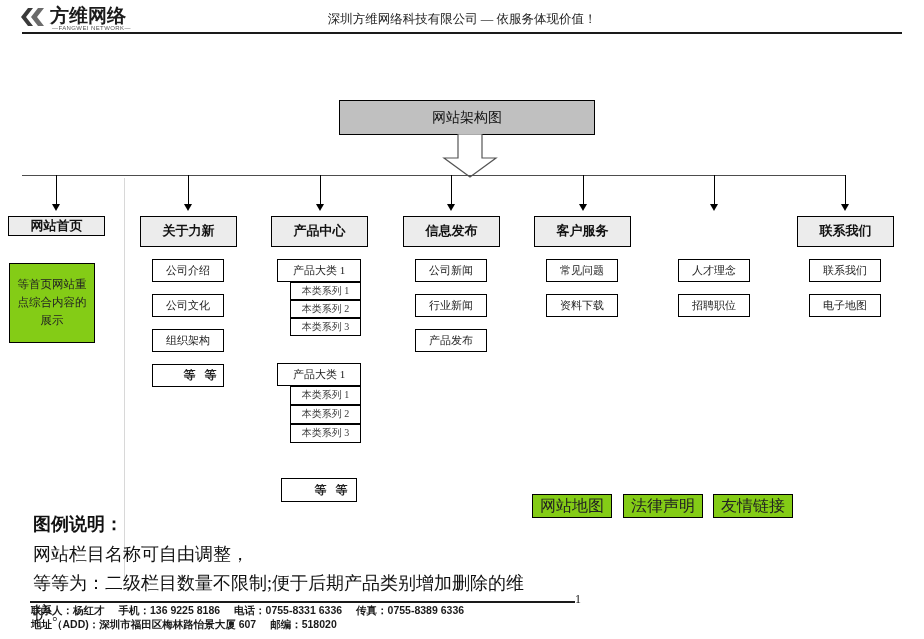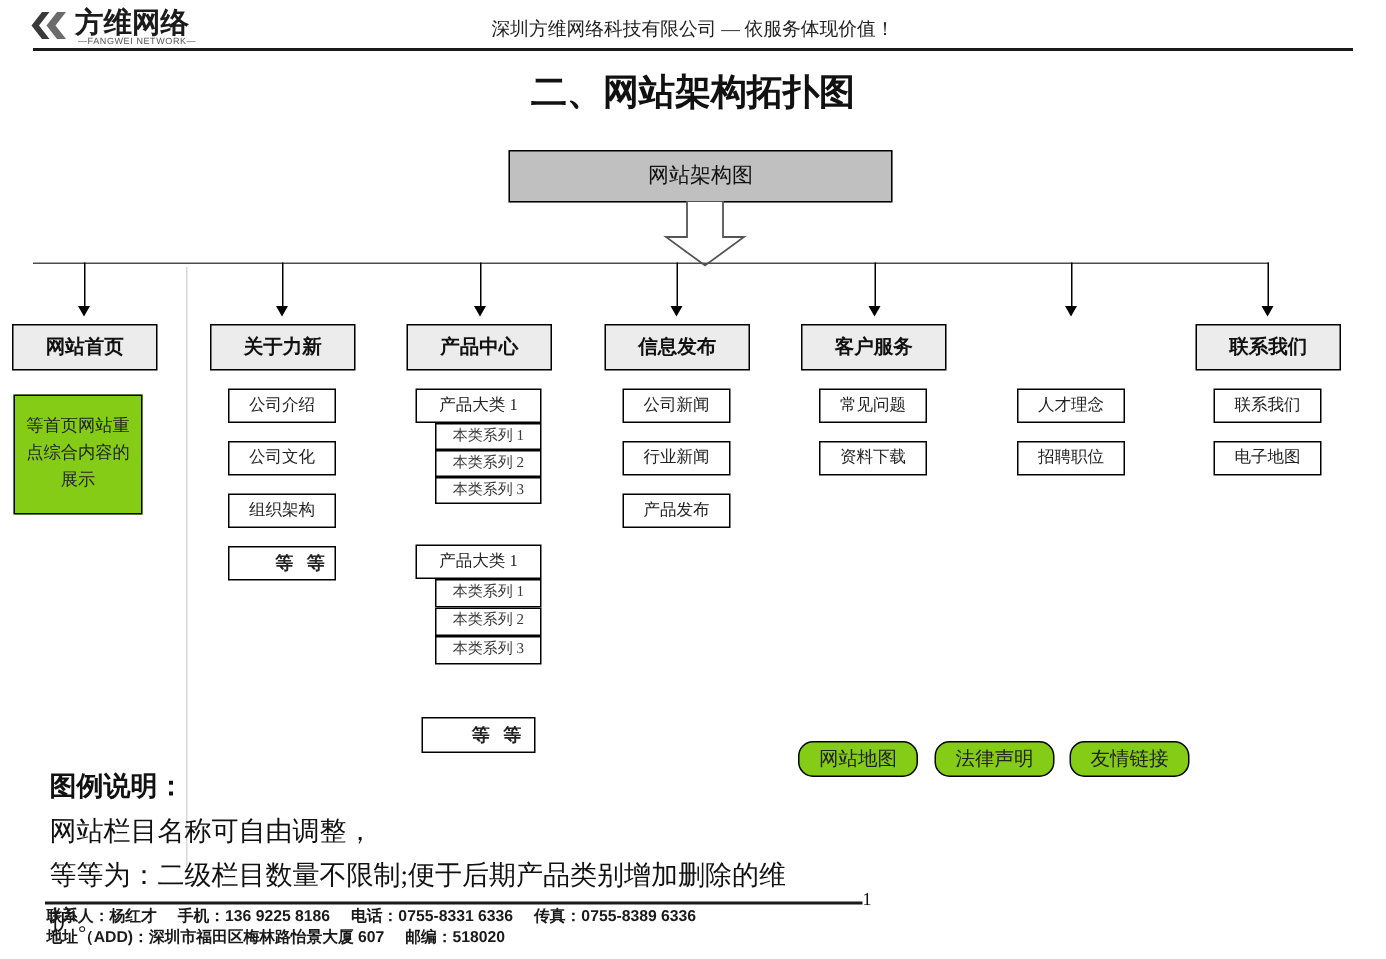--- a/index.html
+++ b/index.html
@@ -33,21 +33,21 @@
   .box{position:absolute;box-sizing:border-box;border:1px solid #000;background:#84cc16;
     display:flex;align-items:center;justify-content:center;
     font-family:"Liberation Serif","DejaVu Serif",serif;font-size:11.5px;color:#222;
     text-align:center;line-height:1.25;}
   .root-box{background:#c0c0c0;border:1px solid #000;font-size:14px;color:#111;}
   .lvl1{background:#ececec;border:1px solid #000;font-size:13px;font-weight:bold;color:#111;}
   .lvl2{background:#fff;font-size:11px;}
   .lvl3{background:#fff;font-size:10px;color:#3a3a3a;}
   .dengdeng{font-weight:bold;font-size:12px;letter-spacing:3px;padding-left:27px;}
   .note-box{font-size:11.5px;line-height:1.55;padding:4px 6px;text-align:center;}
-  .foot-box{font-size:13px;border-radius:10px;}
+  .foot-box{font-size:16px;}
 
   
   .hline{position:absolute;background:#4d4d4d;height:1px;}
   .vline-blk{position:absolute;background:#000;width:1px;}
   .arrow-dn{position:absolute;width:0;height:0;border-left:4px solid transparent;
     border-right:4px solid transparent;border-top:7px solid #000;}
   .faint-v{position:absolute;width:1px;background:#d8d8d8;}
 
   
   .blockarrow{position:absolute;left:440px;top:134px;width:60px;height:44px;}
@@ -78,21 +78,20 @@
         <polygon points="1,11 8,2 13,2 6,11 13,20 8,20" fill="#3a3a3a"></polygon>
         <polygon points="11,11 18,2 24,2 17,11 24,20 18,20" fill="#6b6b6b"></polygon>
       </svg>
       <div class="logo-cn">方维网络</div>
       <div class="logo-en">—FANGWEI NETWORK—</div>
     </div>
     <div class="hdr-co">深圳方维网络科技有限公司 —  依服务体现价值！</div>
     <div class="hdr-rule"></div>
   </div>
 
-  <div class="title">二、网站架构拓扑图</div>
 
   <div class="box root-box" style="left:339px;top:100px;width:256px;height:35px;">网站架构图</div>
 
   <svg class="blockarrow" viewBox="0 0 60 44">
     <polygon points="18,0 42,0 42,24 56,24 30,43 4,24 18,24" fill="#ffffff" stroke="#555555" stroke-width="1.2"></polygon>
   </svg>
 
   <div class="hline" style="left:22px;top:175px;width:824px;"></div>
 
   <div class="vline-blk" style="left:56px;top:175px;height:30px;"></div>
@@ -111,21 +110,21 @@
   <div class="arrow-dn" style="left:579px;top:204px;"></div>
 
   <div class="vline-blk" style="left:714px;top:175px;height:30px;"></div>
   <div class="arrow-dn" style="left:710px;top:204px;"></div>
 
   <div class="vline-blk" style="left:845px;top:175px;height:30px;"></div>
   <div class="arrow-dn" style="left:841px;top:204px;"></div>
 
   <div class="faint-v" style="left:124px;top:178px;height:400px;"></div>
 
-  <div class="box lvl1" style="left:8px;top:216px;width:97px;height:31px;">网站首页</div>
+  <div class="box lvl1" style="left:8px;top:216px;width:97px;height:20px;">网站首页</div>
   <div class="box note-box" style="left:9px;top:263px;width:86px;height:80px;">等首页网站重点综合内容的展示</div>
 
   <div class="box lvl1" style="left:140px;top:216px;width:97px;height:31px;">关于力新</div>
   <div class="box lvl2" style="left:152px;top:259px;width:72px;height:23px;">公司介绍</div>
   <div class="box lvl2" style="left:152px;top:294px;width:72px;height:23px;">公司文化</div>
   <div class="box lvl2" style="left:152px;top:329px;width:72px;height:23px;">组织架构</div>
   <div class="box lvl2 dengdeng" style="left:152px;top:364px;width:72px;height:23px;">等  等</div>
 
   <div class="box lvl1" style="left:271px;top:216px;width:97px;height:31px;">产品中心</div>
 

